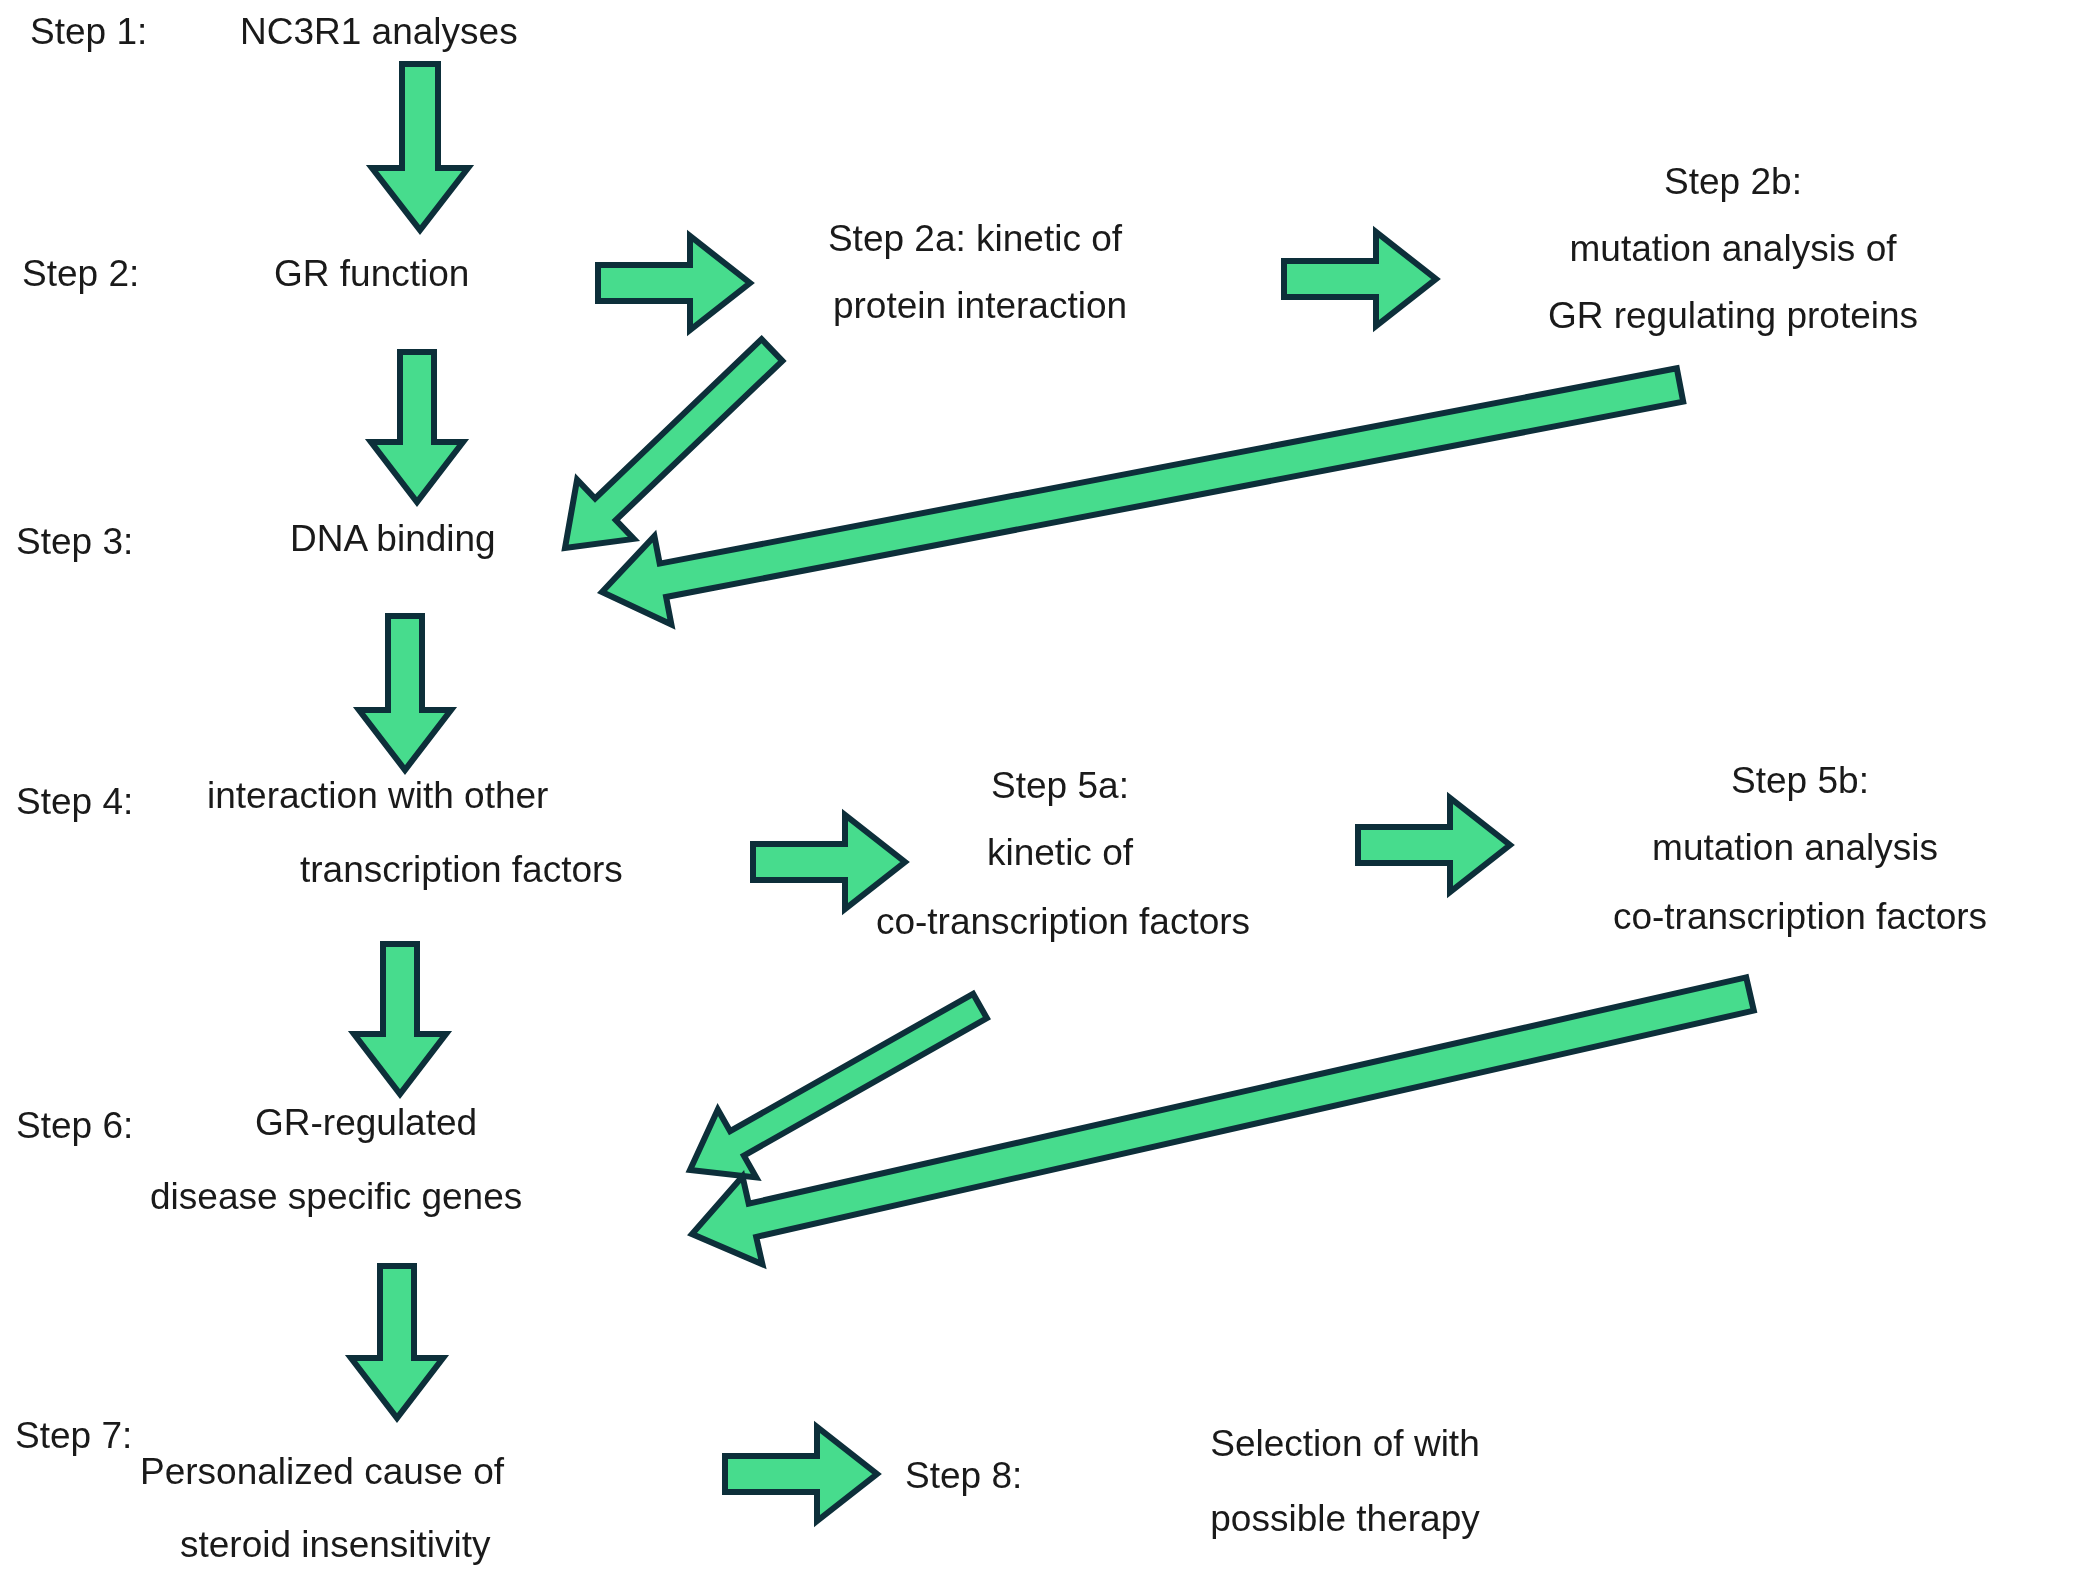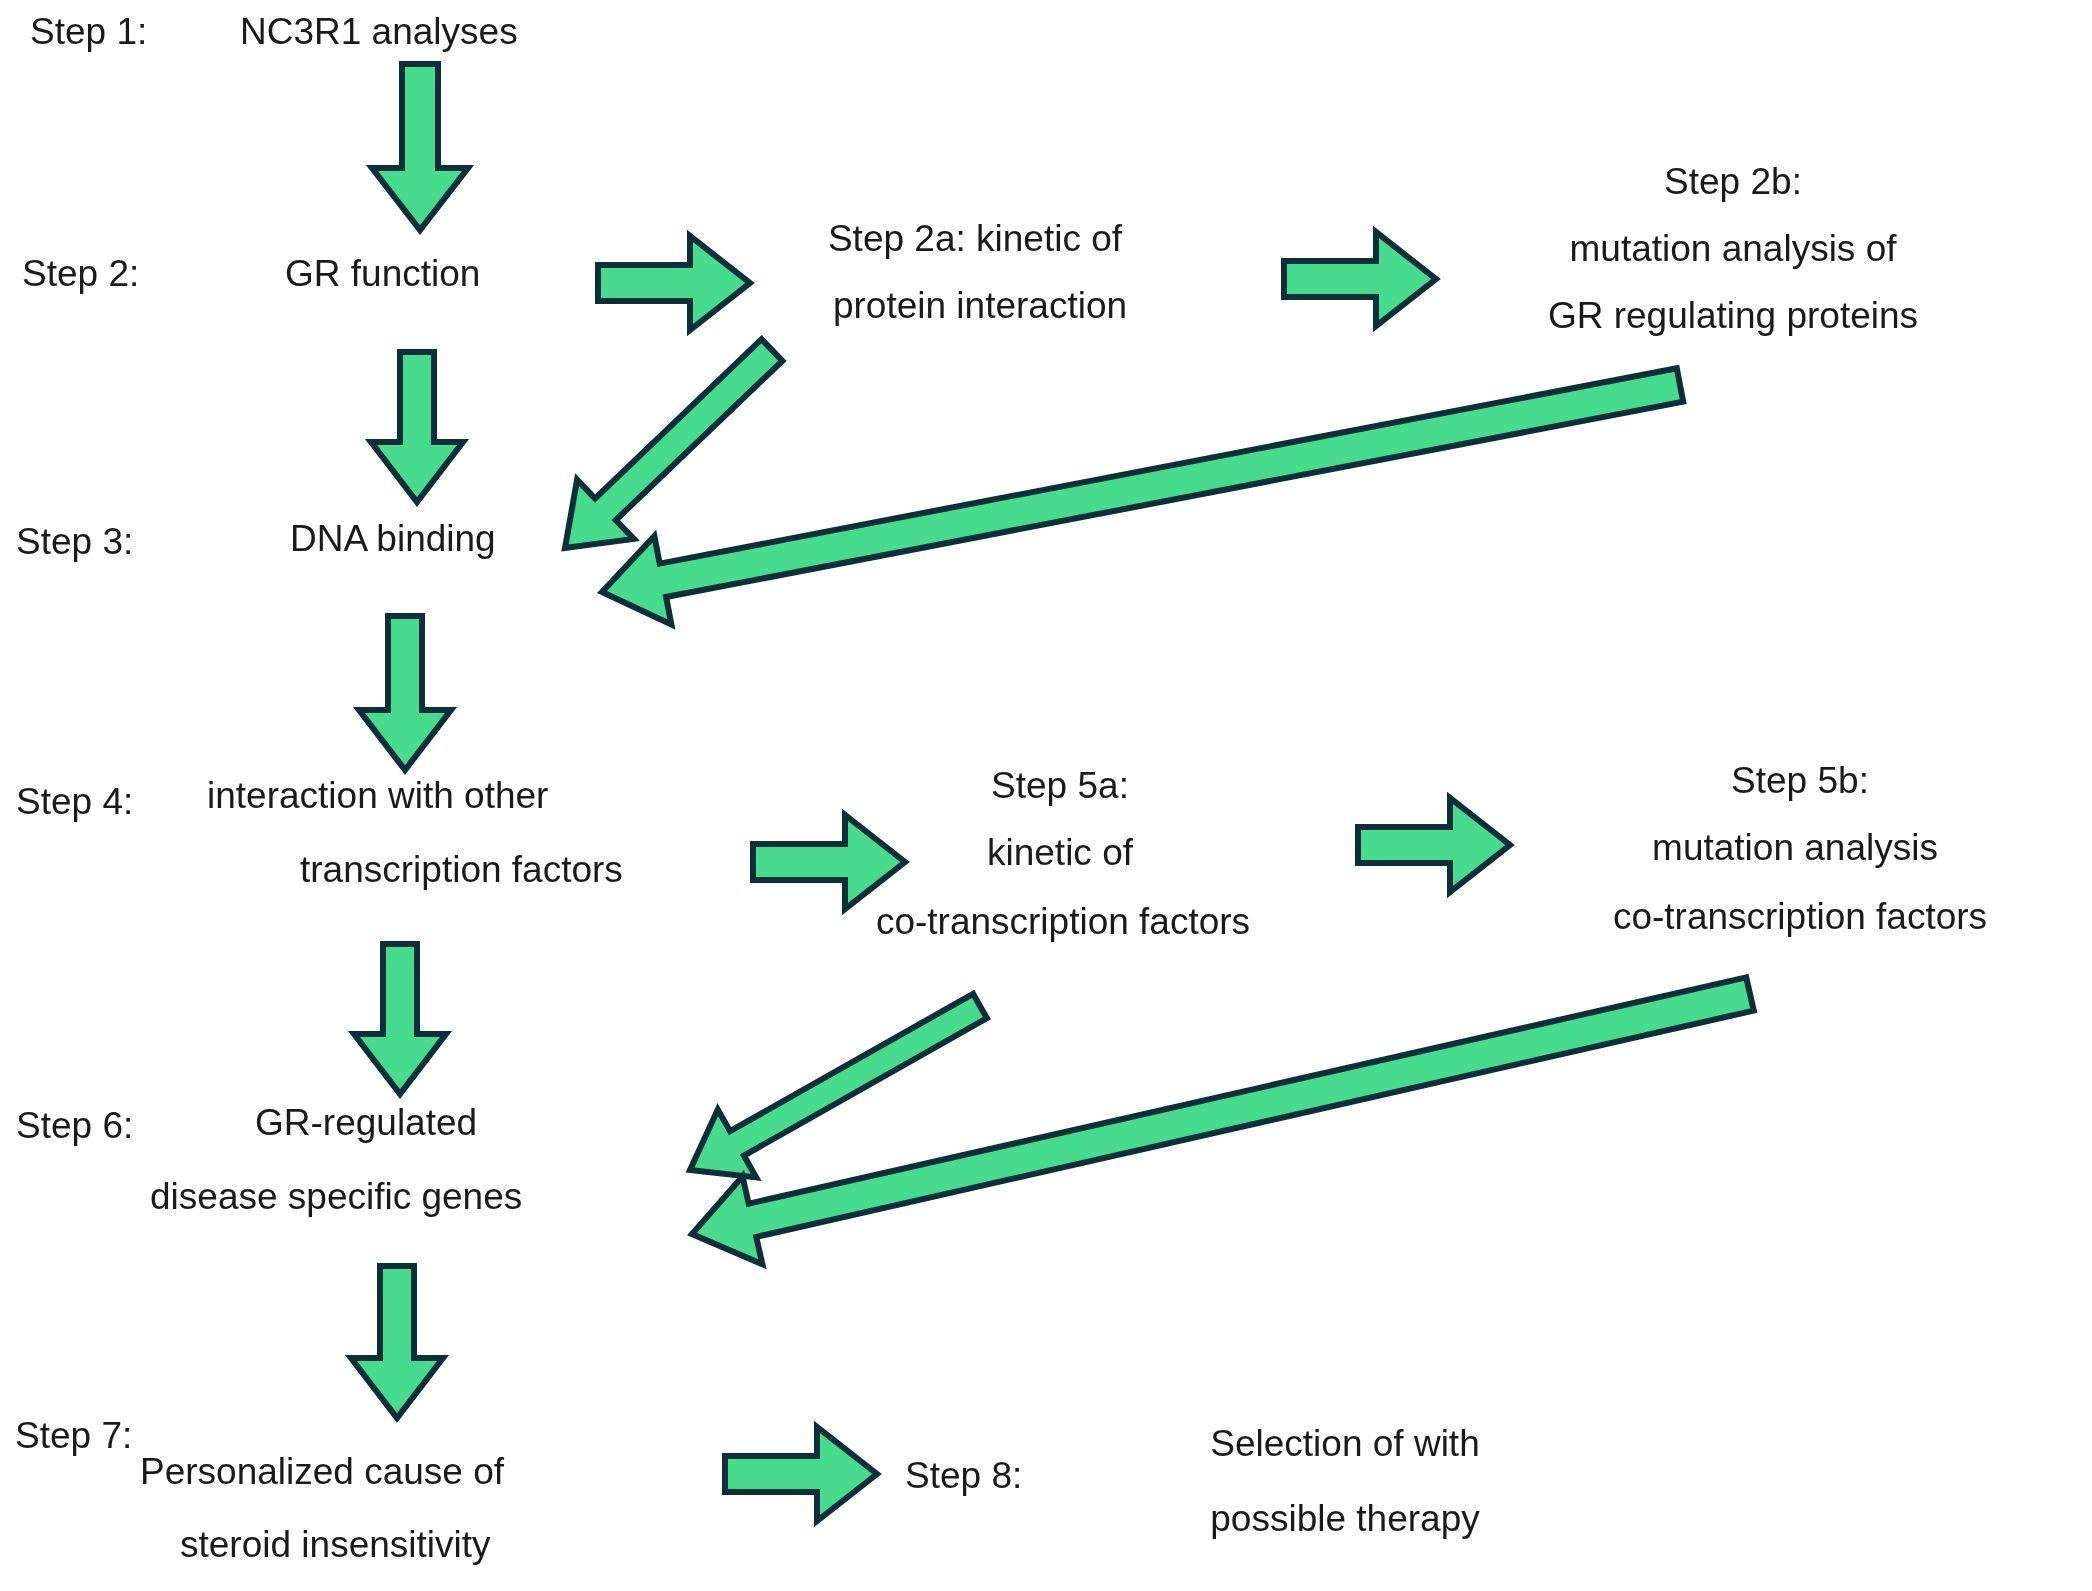--- a/index.html
+++ b/index.html
@@ -40,21 +40,21 @@
       <polygon points="973.1,993.8 730.1,1131.2 717.8,1109.5 690.0,1170.0 756.2,1177.4 743.9,1155.6 986.9,1018.2" fill="#47DC8D" stroke="#0d2f3a" stroke-width="6" stroke-linejoin="miter"></polygon>
       <polygon points="1746.2,977.4 748.7,1203.7 742.5,1176.4 692.0,1234.0 762.4,1264.2 756.2,1236.9 1753.8,1010.6" fill="#47DC8D" stroke="#0d2f3a" stroke-width="6" stroke-linejoin="miter"></polygon>
       <polygon points="380.0,1266.0 380.0,1358.0 351.0,1358.0 397.0,1418.0 443.0,1358.0 414.0,1358.0 414.0,1266.0" fill="#47DC8D" stroke="#0d2f3a" stroke-width="6" stroke-linejoin="miter"></polygon>
       <polygon points="725.0,1492.0 817.0,1492.0 817.0,1521.0 877.0,1474.0 817.0,1427.0 817.0,1456.0 725.0,1456.0" fill="#47DC8D" stroke="#0d2f3a" stroke-width="6" stroke-linejoin="miter"></polygon>
     </svg>
 
   <div class="t" style="left:30px;top:8px">Step 1:</div>
   <div class="t" style="left:240px;top:8px">NC3R1 analyses</div>
 
   <div class="t" style="left:22px;top:250px">Step 2:</div>
-  <div class="t" style="left:285px;top:250px">GR function</div>
+  <div class="t" style="left:274px;top:250px">GR function</div>
 
   <div class="t tc" style="left:975px;top:215px">Step 2a: kinetic of</div>
   <div class="t tc" style="left:980px;top:282px">protein interaction</div>
 
   <div class="t tc" style="left:1733px;top:158px">Step 2b:</div>
   <div class="t tc" style="left:1733px;top:225px">mutation analysis of</div>
   <div class="t tc" style="left:1733px;top:292px">GR regulating proteins</div>
 
   <div class="t" style="left:16px;top:518px">Step 3:</div>
   <div class="t" style="left:290px;top:515px">DNA binding</div>

